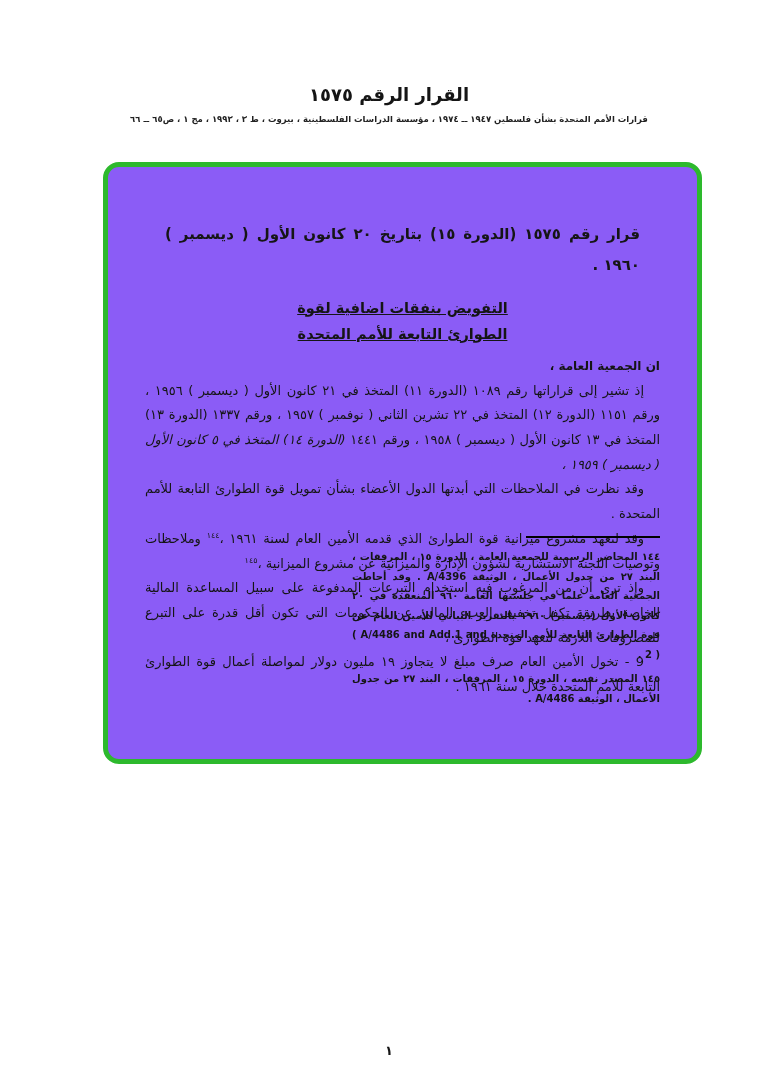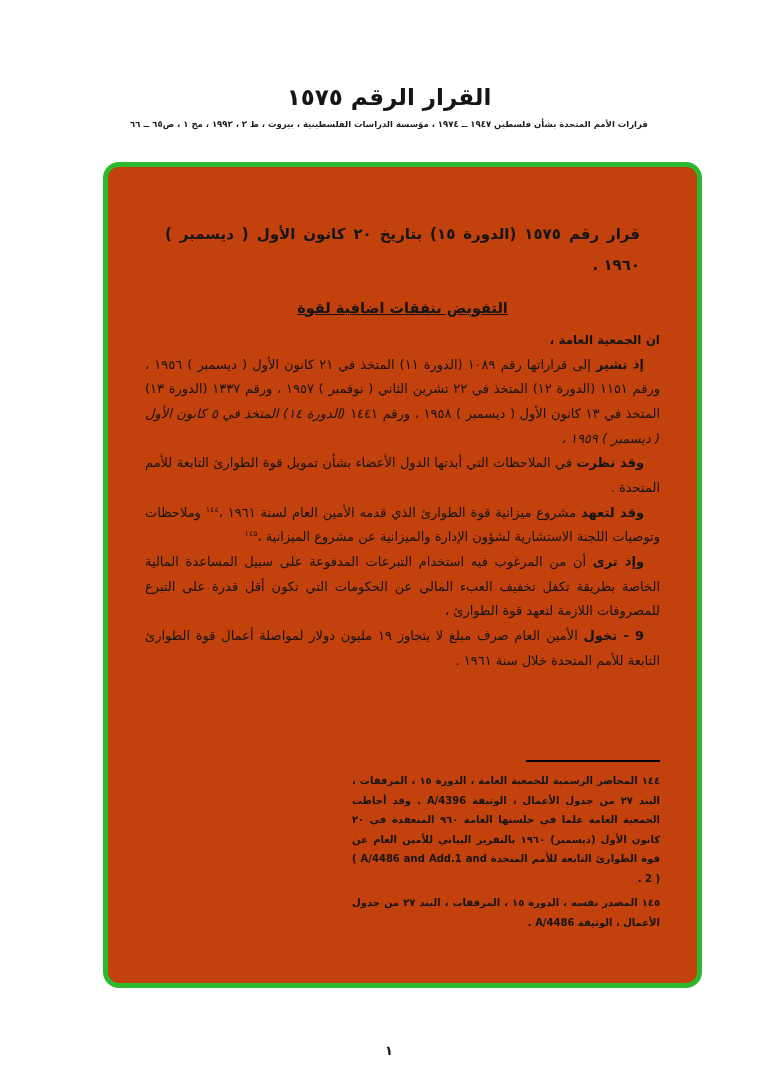--- a/index.html
+++ b/index.html
@@ -22,41 +22,41 @@
   .page-header {
     position: absolute;
     top: 84px;
     left: 0;
     width: 778px;
     text-align: center;
     direction: rtl;
   }
   .header-title {
     margin: 0;
-    font-size: 23px;
+    font-size: 18px;
     font-weight: 700;
   }
   .header-source {
     margin-top: 9px;
     font-size: 8.5px;
     font-weight: 700;
     color: #222;
     text-align: center;
   }
 
   
   .doc-frame {
     position: absolute;
     left: 103px;
     top: 162px;
     width: 599px;
-    height: 826px;
+    height: 602px;
     border: 5px solid var(--frame-green);
     border-radius: 16px;
-    background: #c2410c;
+    background: #8b5cf6;
   }
   .doc-content {
     position: absolute;
     top: 52px;
     right: 37px;
     left: 37px;
     direction: rtl;
   }
   .res-heading {
     margin: 0 20px 14px 20px;
@@ -79,21 +79,21 @@
     font-weight: 700;
     text-align: right;
   }
   .para {
     margin: 0;
     font-size: 13px;
     line-height: 1.9;
     text-align: justify;
     text-indent: 16px;
   }
-  .para .lead { font-weight: 700; }
+  .para .lead { font-weight: 400; }
   .para em { font-style: italic; }
   sup {
     font-size: 8px;
     line-height: 0;
     vertical-align: super;
   }
 
   
   .footnotes {
     position: absolute;
@@ -141,20 +141,21 @@
   <div class="header-source">قرارات الأمم المتحدة بشأن فلسطين ١٩٤٧ ــ ١٩٧٤ ، مؤسسة الدراسات الفلسطينية ، بيروت ، ط ٣ ، ١٩٩٣ ، مج ١ ، ص٦٥ ــ ٦٦</div>
 </header>
 
 <div class="doc-frame">
   <div class="doc-content">
 
     <p class="res-heading">قرار رقم ١٥٧٥ (الدورة ١٥) بتاريخ ٢٠ كانون الأول ( ديسمبر ) ١٩٦٠ .</p>
 
     <div class="subject-title">
       <div>التفويض بنفقات اضافية لقوة</div>
+      <div>الطوارئ التابعة للأمم المتحدة</div>
     </div>
 
     <p class="opening">ان الجمعية العامة ،</p>
 
     <p class="para">
       <strong class="lead">إذ تشير</strong>
       <span>إلى قراراتها رقم ١٠٨٩ (الدورة ١١) المتخذ في ٢١ كانون الأول ( ديسمبر ) ١٩٥٦ ، ورقم ١١٥١ (الدورة ١٢) المتخذ في ٢٢ تشرين الثاني ( نوفمبر ) ١٩٥٧ ، ورقم ١٣٣٧ (الدورة ١٣) المتخذ في ١٣ كانون الأول ( ديسمبر ) ١٩٥٨ ، ورقم ١٤٤١</span>
       <em>(الدورة ١٤) المتخذ في ٥ كانون الأول ( ديسمبر ) ١٩٥٩ ،</em>
     </p>
 

